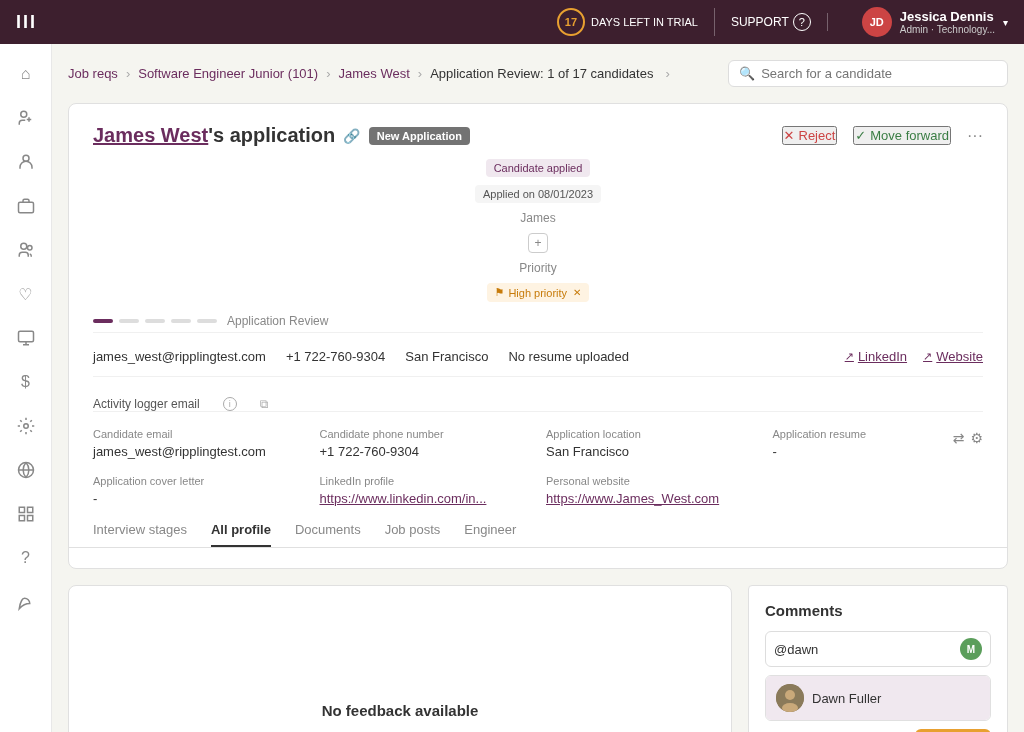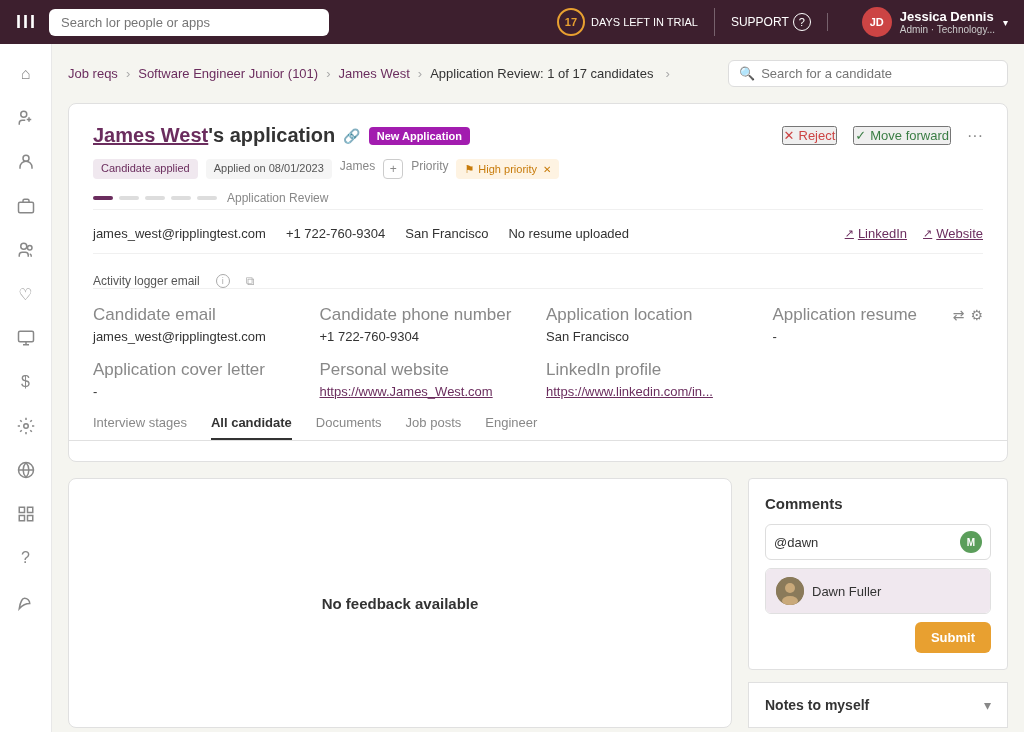--- a/index.html
+++ b/index.html
@@ -170,21 +170,21 @@
       font-size: 20px;
       font-weight: 600;
       color: #333;
     }
     .app-title-link {
       color: #6b2d5e;
       text-decoration: underline;
       cursor: pointer;
     }
     .new-app-badge {
-      background: #a21caf;
+      background: #737373;
       color: #fff;
       font-size: 11px;
       padding: 3px 8px;
       border-radius: 4px;
       font-weight: 600;
     }
     .link-icon {
       color: #aaa;
       font-size: 14px;
       cursor: pointer;
@@ -210,23 +210,25 @@
       gap: 4px;
       color: #3a7d44;
       cursor: pointer;
       font-size: 13px;
       font-weight: 500;
     }
     .more-btn { color: #888; cursor: pointer; font-size: 16px; }
 
     .app-tags {
       display: flex;
+      align-items: center;
       gap: 8px;
       margin-bottom: 12px;
       flex-wrap: wrap;
+      flex-direction: column;
     }
     .tag {
       background: #f0e8ef;
       color: #6b2d5e;
       font-size: 11px;
       padding: 3px 8px;
       border-radius: 4px;
       font-weight: 500;
     }
     .tag-date {
@@ -297,21 +299,21 @@
       text-decoration: underline;
       cursor: pointer;
       display: flex;
       align-items: center;
       gap: 4px;
       font-size: 13px;
     }
     .activity-email-row {
       display: flex;
       align-items: center;
-      gap: 16px;
+      gap: 23px;
       padding-top: 8px;
       font-size: 12px;
       color: #555;
     }
     .info-icon {
       width: 14px;
       height: 14px;
       border-radius: 50%;
       border: 1px solid #aaa;
       display: flex;
@@ -325,21 +327,21 @@
 
     
     .details-grid {
       display: grid;
       grid-template-columns: repeat(4, 1fr);
       gap: 16px;
       padding: 16px 0;
       border-top: 1px solid #f0f0f0;
     }
     .detail-item label {
-      font-size: 17px;
+      font-size: 11px;
       color: #888;
       display: block;
       margin-bottom: 4px;
     }
     .detail-item .value {
       font-size: 13px;
       color: #333;
       font-weight: 500;
     }
     .detail-item .value.link {
@@ -515,21 +517,20 @@
       border-bottom: 1px solid #e0e0e0;
       margin: 0 -24px;
       padding: 0 24px;
     }
   </style>
 </head>
 <body>
 
 <div class="topbar">
   <span class="topbar-logo">III</span>
-  <input class="topbar-search" type="text" placeholder="Search lor people or apps" style="">
 
   <div class="topbar-right">
     <div class="trial-badge">
       <div class="trial-circle">
         <span>17</span>
       </div>
       <span>DAYS LEFT IN TRIAL</span>
     </div>
     <div class="support-btn">
       <span>SUPPORT</span>
@@ -720,33 +721,33 @@
           <div style="display:flex; gap:6px; margin-top:2px;">
             <span class="detail-action-btn">⇄</span>
             <span class="detail-action-btn">⚙</span>
           </div>
         </div>
         <div class="detail-item">
           <label>Application cover letter</label>
           <div class="value">-</div>
         </div>
         <div class="detail-item">
+          <label>LinkedIn profile</label>
+          <div class="value link">https://www.linkedin.com/in...</div>
+        </div>
+        <div class="detail-item">
           <label>Personal website</label>
           <div class="value link">https://www.James_West.com</div>
-        </div>
-        <div class="detail-item">
-          <label>LinkedIn profile</label>
-          <div class="value link">https://www.linkedin.com/in...</div>
         </div>
       </div>
 
       <div class="app-card-tabs">
         <div class="tabs-section">
           <div class="tab-item">Interview stages</div>
-          <div class="tab-item active">All candidate</div>
+          <div class="tab-item active">All profile</div>
           <div class="tab-item">Documents</div>
           <div class="tab-item">Job posts</div>
           <div class="tab-item">Engineer</div>
         </div>
       </div>
     </div>
 
     <div class="content-row">
 
       <div class="feedback-area">

